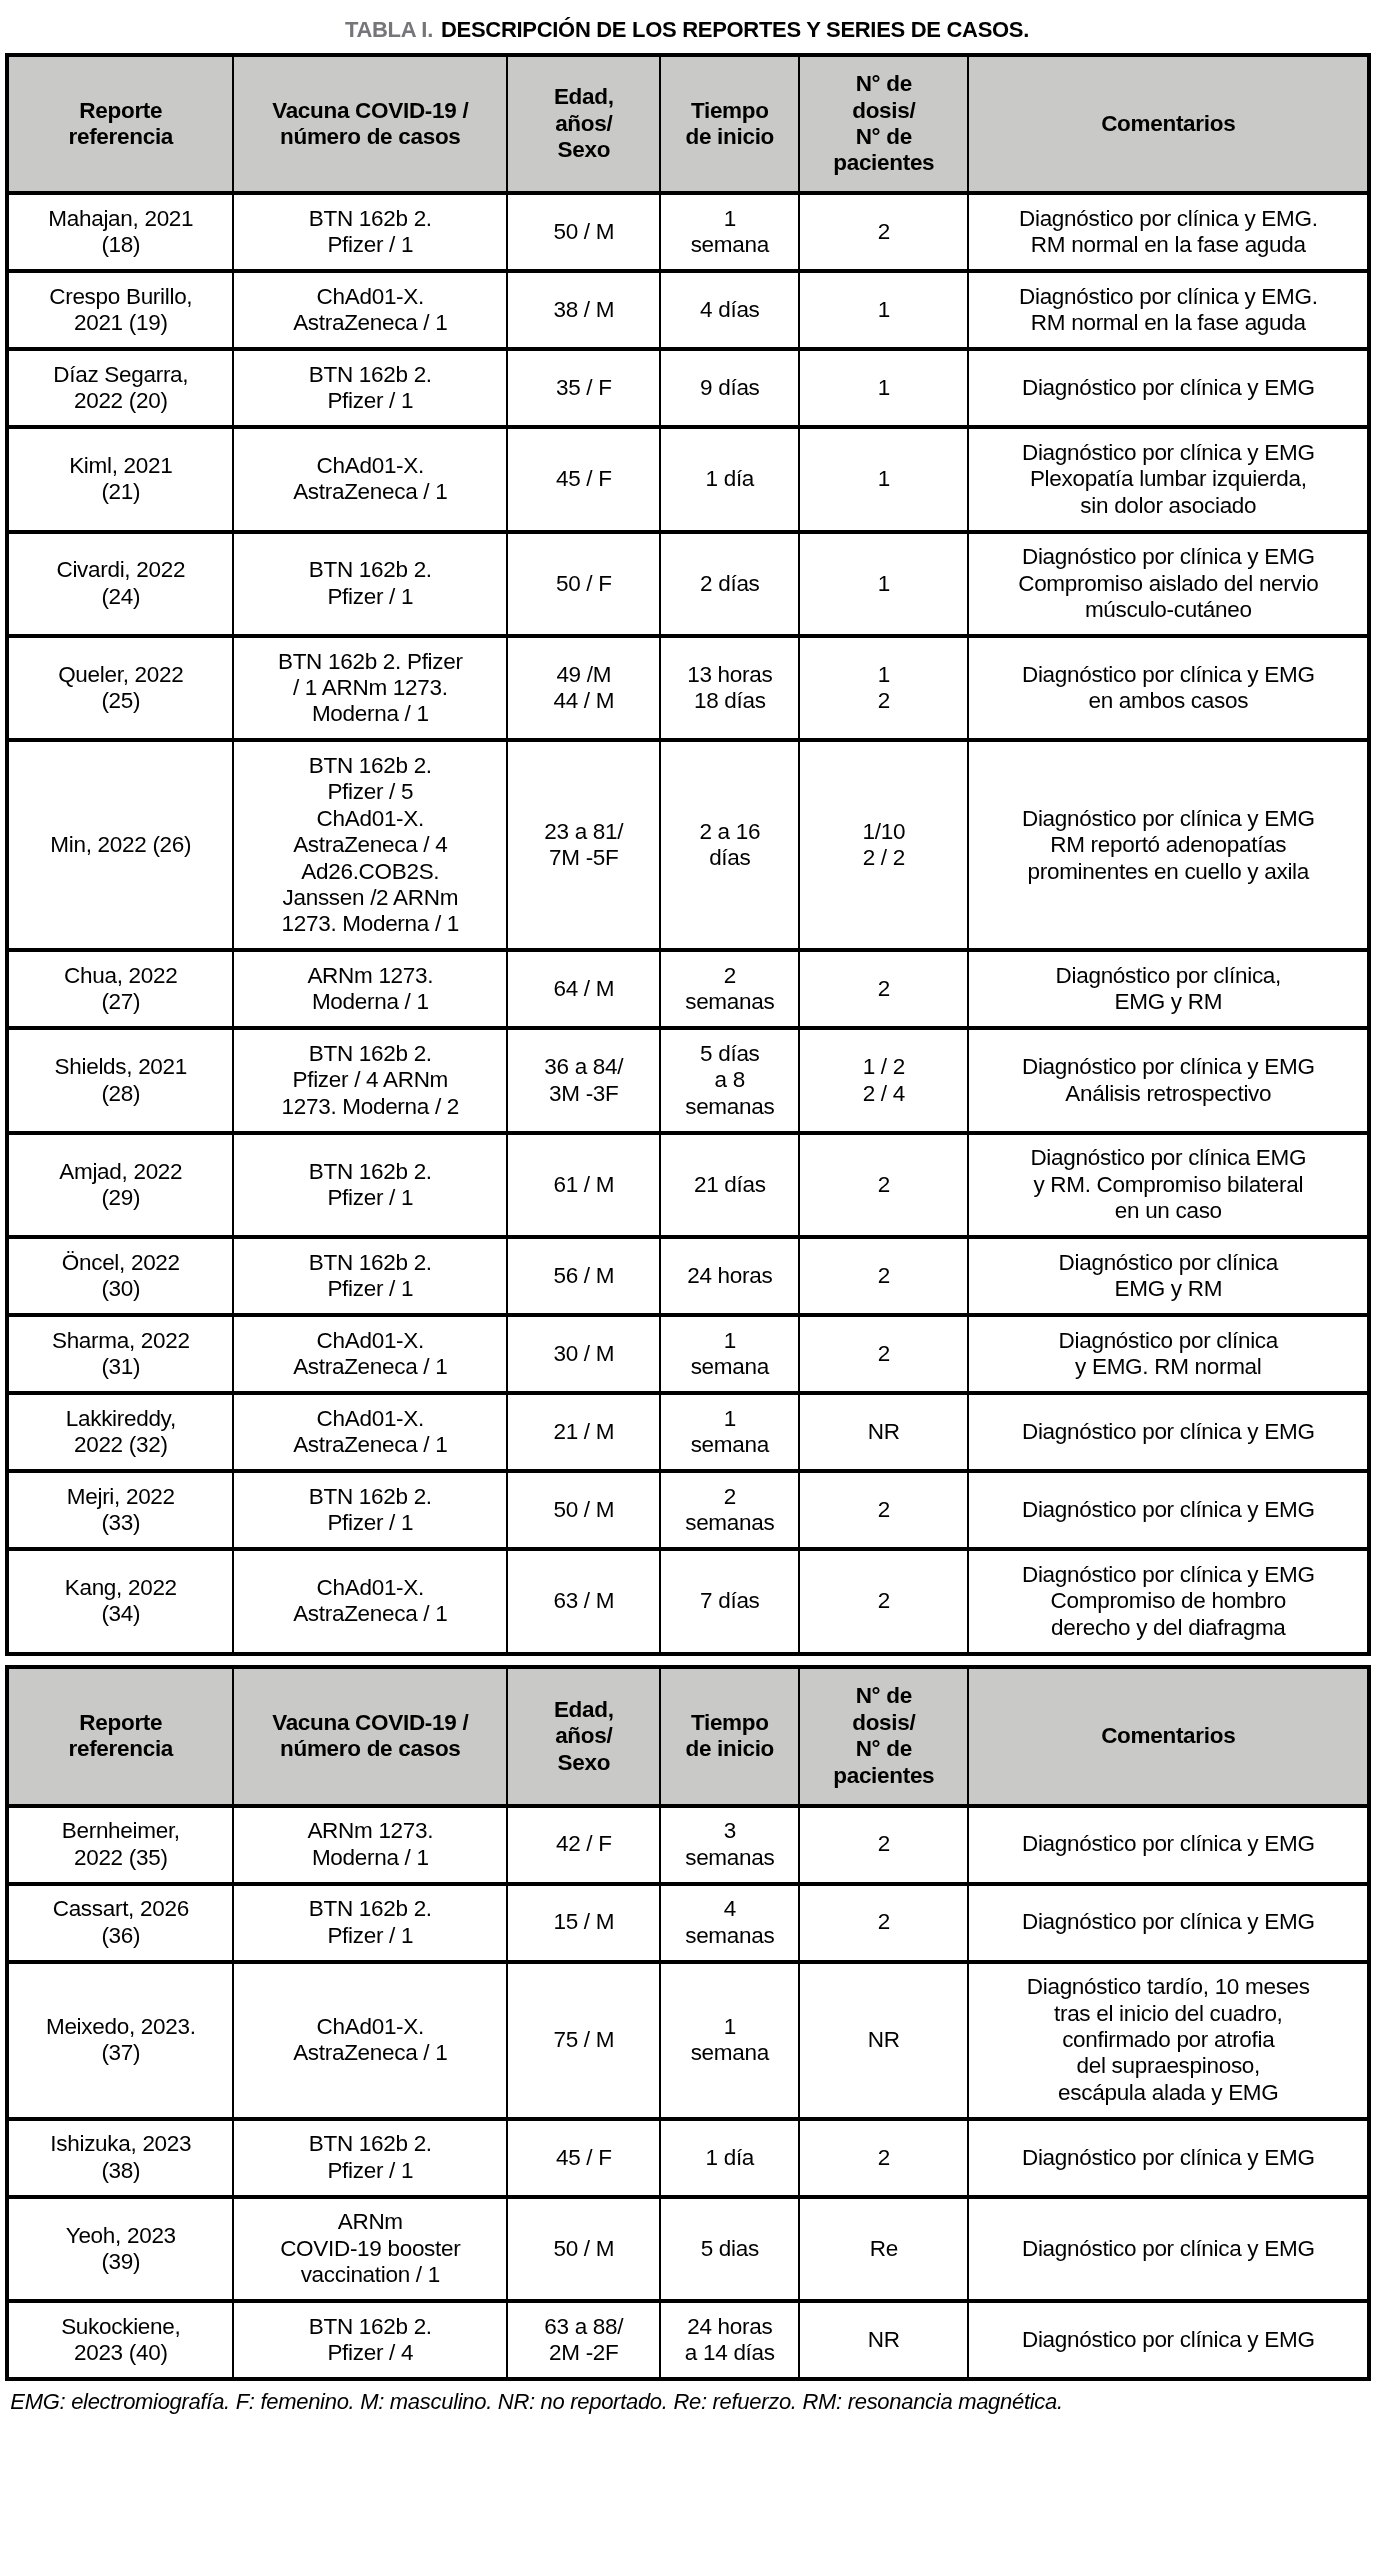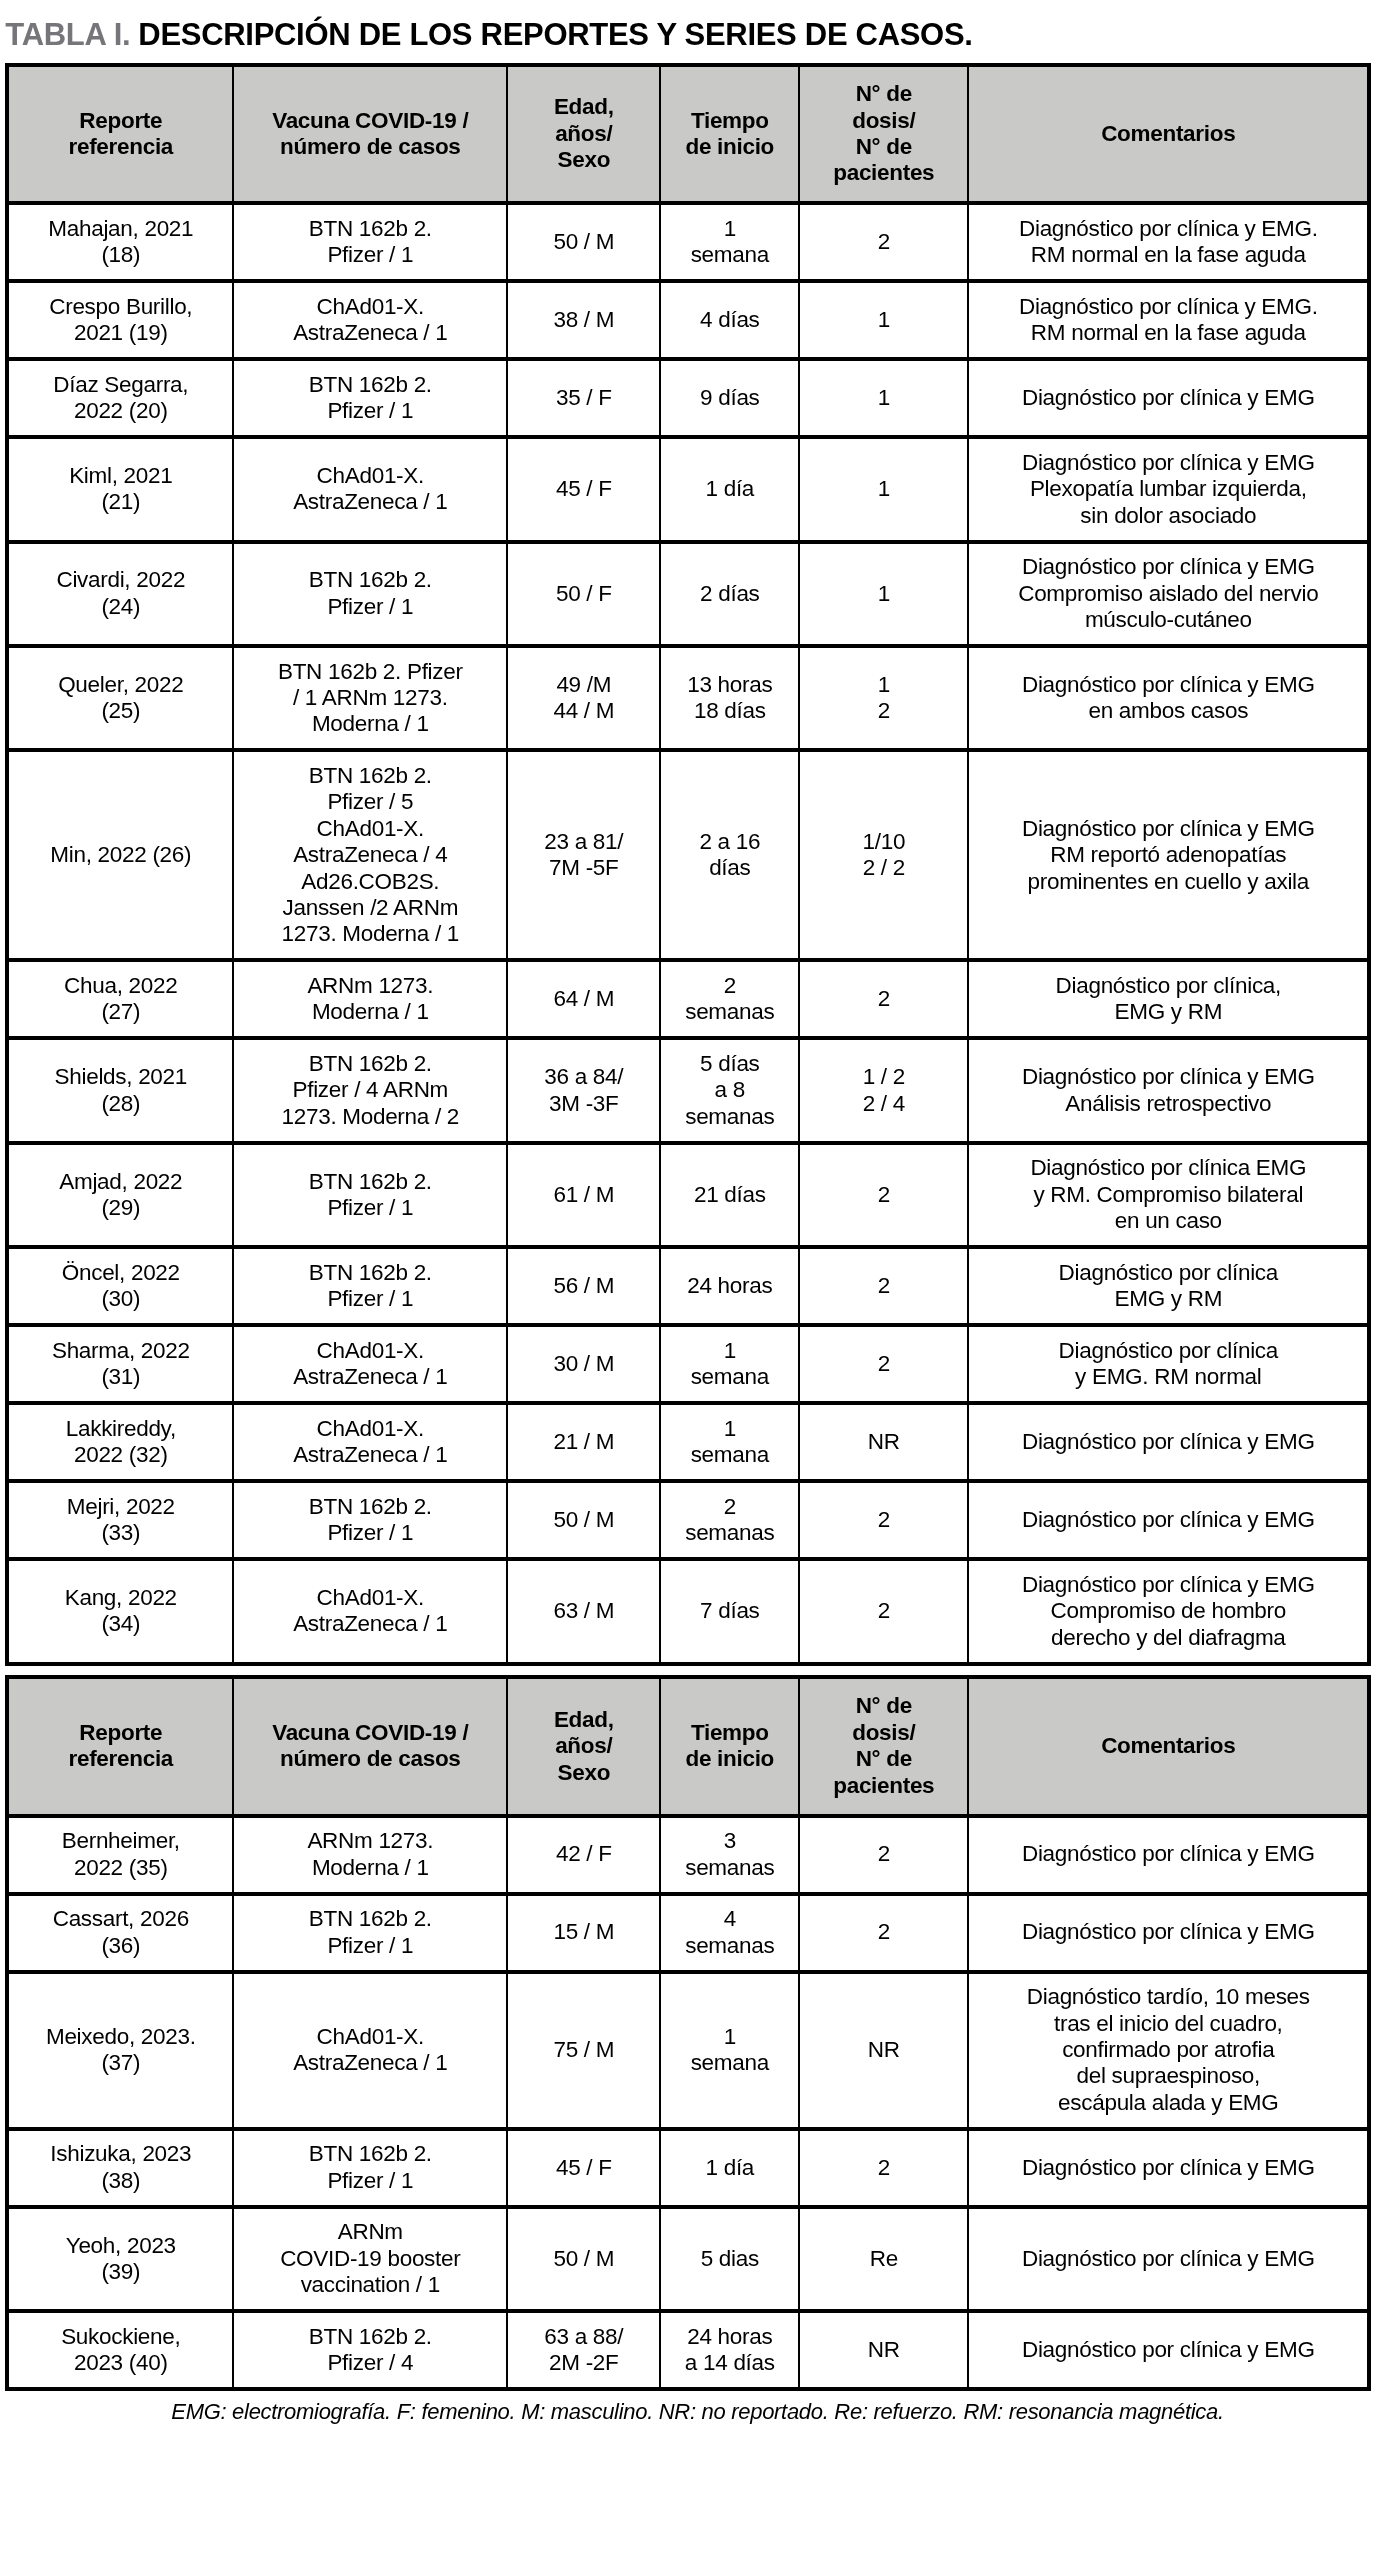--- a/index.html
+++ b/index.html
@@ -14,21 +14,22 @@
     width:1374px;
     min-height:2576px;
     background:var(--background);
     color:var(--text);
     font-family:"Liberation Sans","DejaVu Sans",sans-serif;
     font-stretch:condensed;
     letter-spacing:-0.3px;
   }
   .page{padding:12px 5.3px 0 5.3px;box-sizing:border-box;}
   .title{
-    font-size:31px;
+    text-align:center;
+    font-size:22px;
     font-weight:bold;
     margin:5.3px 0 9.3px 0;
     white-space:nowrap;
   }
   .title-label{color:var(--title_label);margin-right:8px;font-weight:800;}
   .title-text{color:var(--text);}
   table.data-table{
     border-collapse:collapse;
     table-layout:fixed;
     width:1363px;
@@ -57,22 +58,22 @@
   th{
     background:var(--header_bg);
     font-weight:bold;
     padding:14.5px 5.3px;
   }
   td{height:46px;}
   .footnote{
     font-style:italic;
     font-size:22px;
     line-height:26.4px;
-    margin:8px 0 16px 21px;
-    text-align:center;
+    margin:8px 0 16px 5px;
+    text-align:left;
   }
 </style>
 </head>
 <body>
 
 <main class="page">
 
   <div class="title">
     <span class="title-label">TABLA I.</span><span class="title-text">DESCRIPCIÓN DE LOS REPORTES Y SERIES DE CASOS.</span>
   </div>

